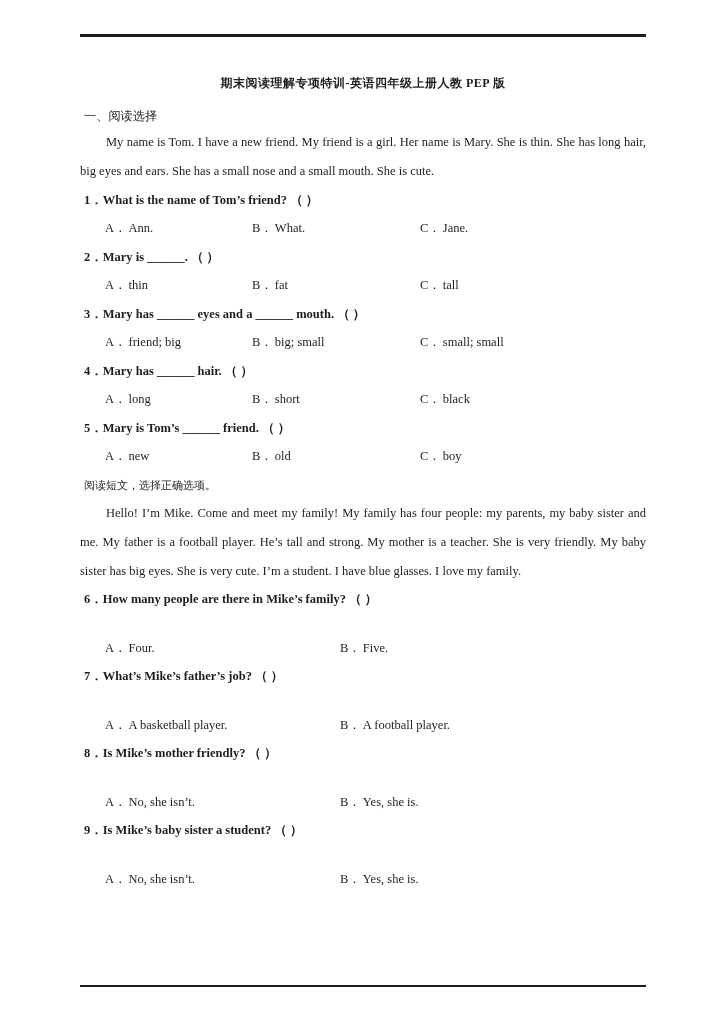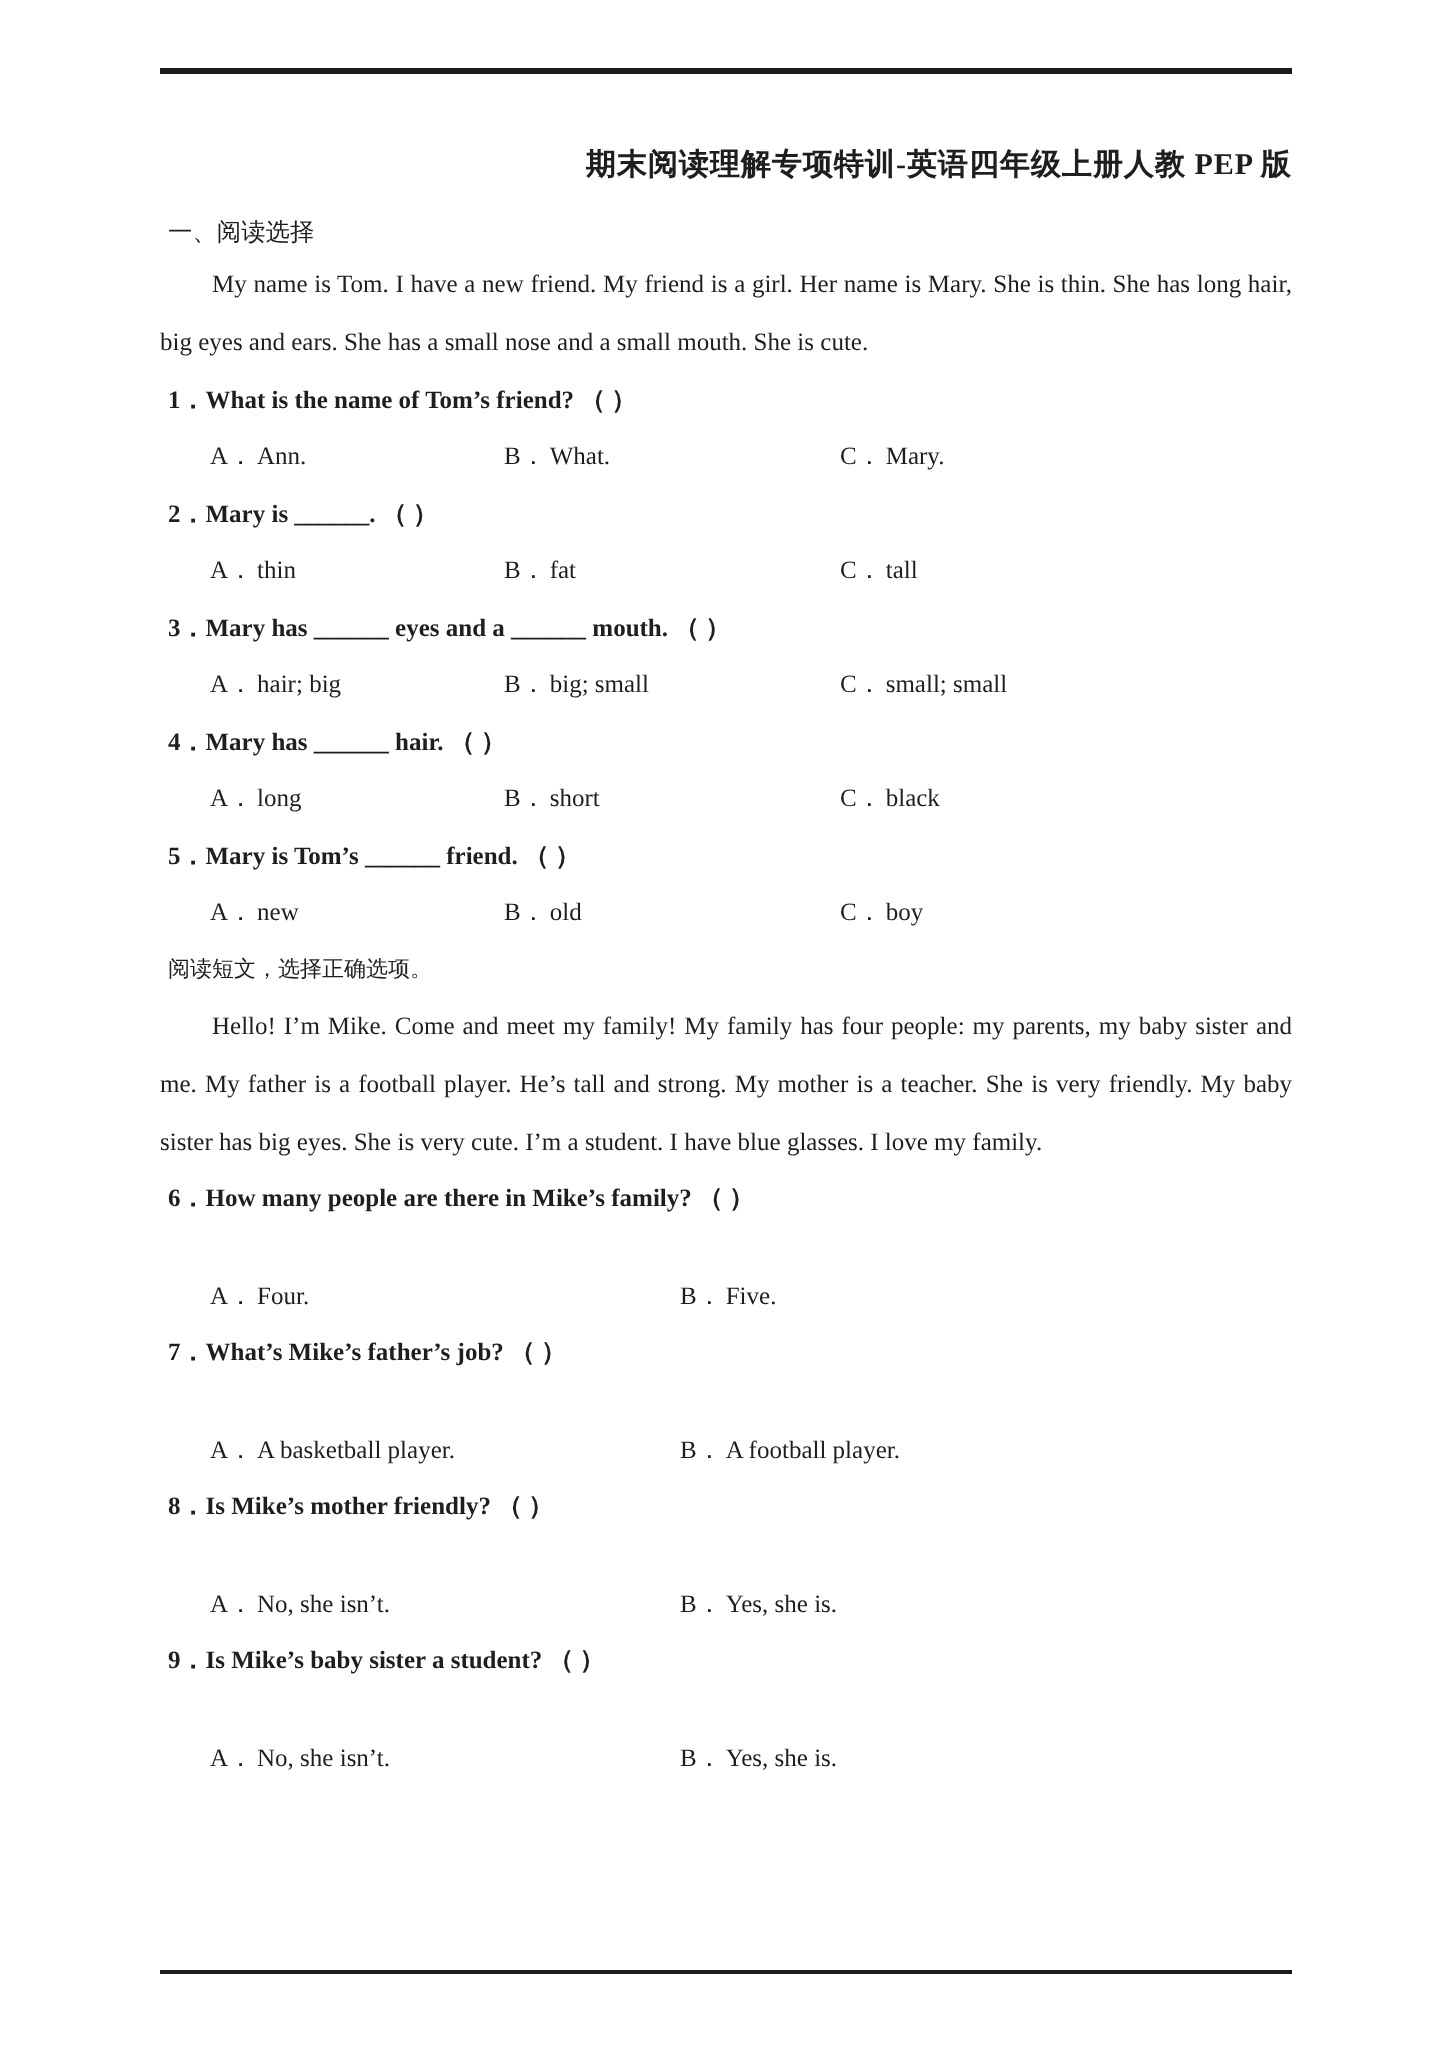--- a/index.html
+++ b/index.html
@@ -10,22 +10,22 @@
     color: #1e1e1e;
     position: relative;
     overflow: hidden;
   }
   .page { position: absolute; inset: 0; background: #ffffff; }
   .rule { position: absolute; left: 80px; width: 566px; background: #1c1c1c; }
   .rule.top { top: 34px; height: 3px; }
   .rule.bottom { top: 985px; height: 2px; }
   .title {
     position: absolute; left: 80px; top: 70px; width: 566px;
-    text-align: right;
-    font-size: 15px; font-weight: bold; letter-spacing: 0.5px;
+    text-align: center;
+    font-size: 12px; font-weight: bold; letter-spacing: 0.5px;
     line-height: 26px;
     white-space: nowrap;
   }
   .content {
     position: absolute; left: 80px; top: 104px; width: 566px;
     font-size: 12.5px; line-height: 28.5px;
   }
   .section-head { padding-left: 4px; font-size: 12.2px; line-height: 24px; }
   .instruction { padding-left: 4px; font-size: 11px; line-height: 28.5px; }
   .passage {
@@ -53,37 +53,37 @@
 
     <div class="section-head">一、阅读选择</div>
 
     <p class="passage">My name is Tom. I have a new friend. My friend is a girl. Her name is Mary. She is thin. She has long hair, big eyes and ears. She has a small nose and a small mouth. She is cute.</p>
 
     <div class="q">
       <div class="q-stem"><span class="q-num">1．</span><span>What is the name of Tom’s friend? （ ）</span></div>
       <div class="q-opts cols3">
         <span class="opt"><span class="opt-l">A．</span><span>Ann.</span></span>
         <span class="opt"><span class="opt-l">B．</span><span>What.</span></span>
-        <span class="opt"><span class="opt-l">C．</span><span>Mary.</span></span>
+        <span class="opt"><span class="opt-l">C．</span><span>Jane.</span></span>
       </div>
     </div>
 
     <div class="q">
       <div class="q-stem"><span class="q-num">2．</span><span>Mary is ______. （ ）</span></div>
       <div class="q-opts cols3">
         <span class="opt"><span class="opt-l">A．</span><span>thin</span></span>
         <span class="opt"><span class="opt-l">B．</span><span>fat</span></span>
         <span class="opt"><span class="opt-l">C．</span><span>tall</span></span>
       </div>
     </div>
 
     <div class="q">
       <div class="q-stem"><span class="q-num">3．</span><span>Mary has ______ eyes and a ______ mouth. （ ）</span></div>
       <div class="q-opts cols3">
-        <span class="opt"><span class="opt-l">A．</span><span>hair; big</span></span>
+        <span class="opt"><span class="opt-l">A．</span><span>friend; big</span></span>
         <span class="opt"><span class="opt-l">B．</span><span>big; small</span></span>
         <span class="opt"><span class="opt-l">C．</span><span>small; small</span></span>
       </div>
     </div>
 
     <div class="q">
       <div class="q-stem"><span class="q-num">4．</span><span>Mary has ______ hair. （ ）</span></div>
       <div class="q-opts cols3">
         <span class="opt"><span class="opt-l">A．</span><span>long</span></span>
         <span class="opt"><span class="opt-l">B．</span><span>short</span></span>

